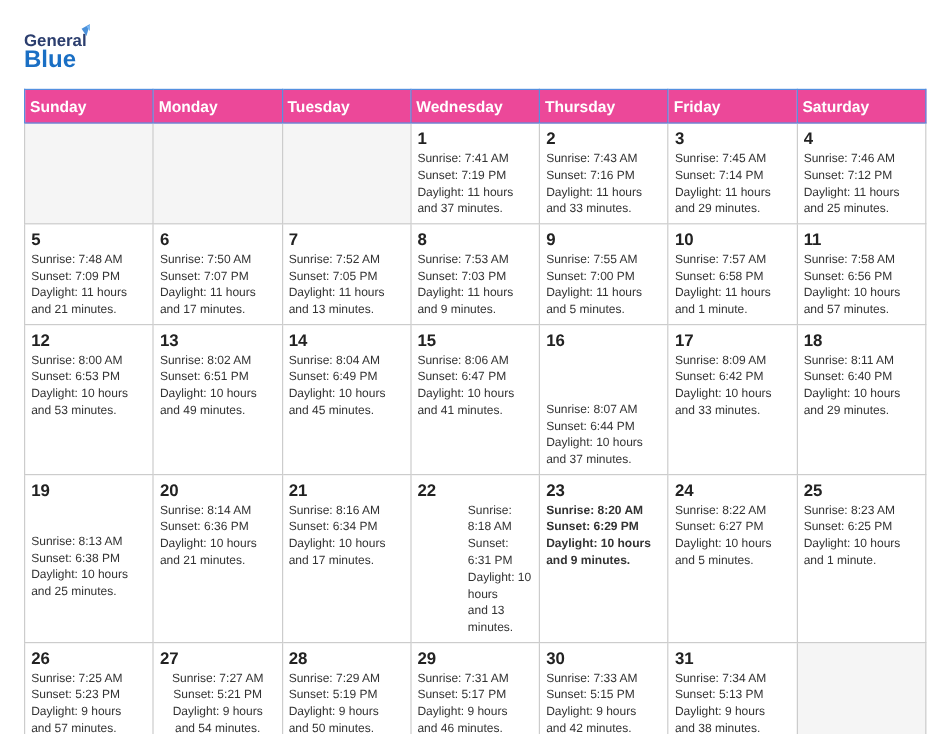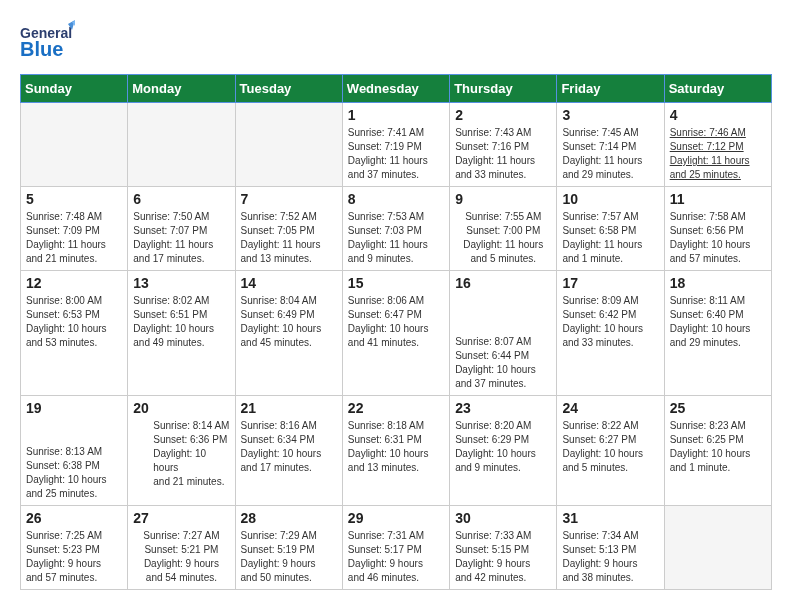--- a/index.html
+++ b/index.html
@@ -27,21 +27,21 @@
     .location {
       font-size: 16px;
       color: #333;
     }
     .calendar {
       width: 100%;
       border-collapse: collapse;
       font-size: 11px;
     }
     .calendar th {
-      background: #15803d;
+      background: #ec4899;
       color: #fff;
       padding: 6px 4px;
       text-align: left;
       font-size: 13px;
       font-weight: bold;
       border: 1px solid #5590e0;
     }
     .calendar td {
       border: 1px solid #ccc;
       vertical-align: top;
@@ -122,21 +122,21 @@
         </td>
         <td>
           <span class="day-number">3</span>
           <div class="day-info" style="white-space: pre-line;">Sunrise: 7:45 AM
 Sunset: 7:14 PM
 Daylight: 11 hours
 and 29 minutes.</div>
         </td>
         <td>
           <span class="day-number">4</span>
-          <div class="day-info" style="white-space: pre-line; text-decoration: underline;">Sunrise: 7:46 AM
+          <div class="day-info" style="white-space: pre-line;">Sunrise: 7:46 AM
 Sunset: 7:12 PM
 Daylight: 11 hours
 and 25 minutes.</div>
         </td>
       </tr>
       <tr>
         <td>
           <span class="day-number">5</span>
           <div class="day-info" style="white-space: pre-line;">Sunrise: 7:48 AM
 Sunset: 7:09 PM
@@ -159,21 +159,21 @@
         </td>
         <td>
           <span class="day-number">8</span>
           <div class="day-info" style="white-space: pre-line;">Sunrise: 7:53 AM
 Sunset: 7:03 PM
 Daylight: 11 hours
 and 9 minutes.</div>
         </td>
         <td>
           <span class="day-number">9</span>
-          <div class="day-info" style="white-space: pre-line; text-align: center;">Sunrise: 7:55 AM
+          <div class="day-info" style="white-space: pre-line;">Sunrise: 7:55 AM
 Sunset: 7:00 PM
 Daylight: 11 hours
 and 5 minutes.</div>
         </td>
         <td>
           <span class="day-number">10</span>
           <div class="day-info" style="white-space: pre-line;">Sunrise: 7:57 AM
 Sunset: 6:58 PM
 Daylight: 11 hours
 and 1 minute.</div>
@@ -240,42 +240,42 @@
       <tr>
         <td>
           <span class="day-number">19</span>
           <div class="day-info" style="white-space: pre-line; margin-top: 29px;">Sunrise: 8:13 AM
 Sunset: 6:38 PM
 Daylight: 10 hours
 and 25 minutes.</div>
         </td>
         <td>
           <span class="day-number">20</span>
-          <div class="day-info" style="white-space: pre-line; margin-left: 20px;">Sunrise: 8:14 AM
+          <div class="day-info" style="white-space: pre-line;">Sunrise: 8:14 AM
 Sunset: 6:36 PM
 Daylight: 10 hours
 and 21 minutes.</div>
         </td>
         <td>
           <span class="day-number">21</span>
           <div class="day-info" style="white-space: pre-line;">Sunrise: 8:16 AM
 Sunset: 6:34 PM
 Daylight: 10 hours
 and 17 minutes.</div>
         </td>
         <td>
           <span class="day-number">22</span>
-          <div class="day-info" style="white-space: pre-line;">Sunrise: 8:18 AM
+          <div class="day-info" style="white-space: pre-line; margin-left: 42px;">Sunrise: 8:18 AM
 Sunset: 6:31 PM
 Daylight: 10 hours
 and 13 minutes.</div>
         </td>
         <td>
           <span class="day-number">23</span>
-          <div class="day-info" style="white-space: pre-line;">Sunrise: 8:20 AM
+          <div class="day-info" style="white-space: pre-line; font-weight: bold;">Sunrise: 8:20 AM
 Sunset: 6:29 PM
 Daylight: 10 hours
 and 9 minutes.</div>
         </td>
         <td>
           <span class="day-number">24</span>
           <div class="day-info" style="white-space: pre-line;">Sunrise: 8:22 AM
 Sunset: 6:27 PM
 Daylight: 10 hours
 and 5 minutes.</div>

